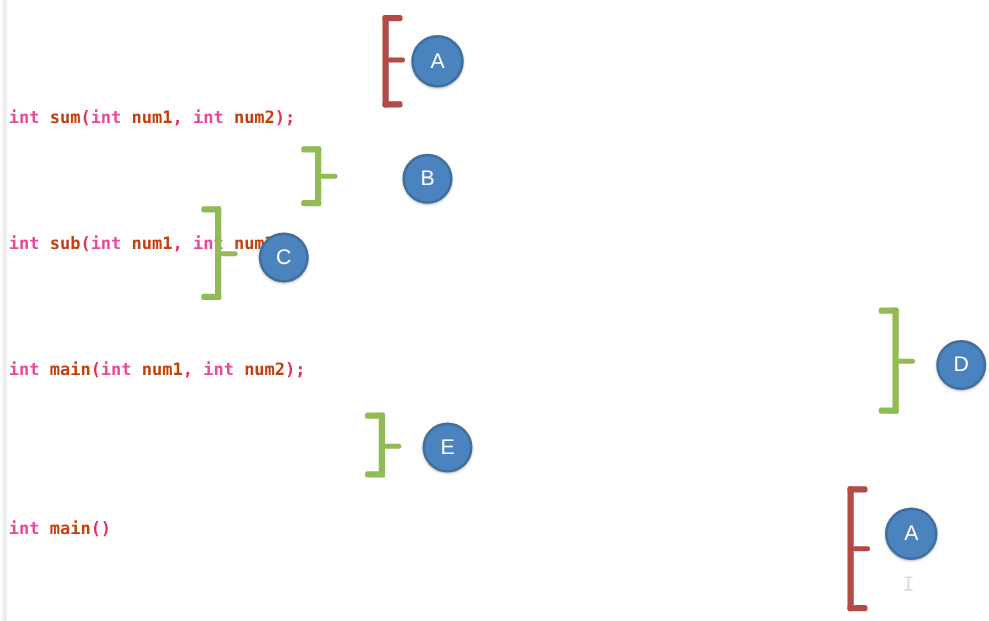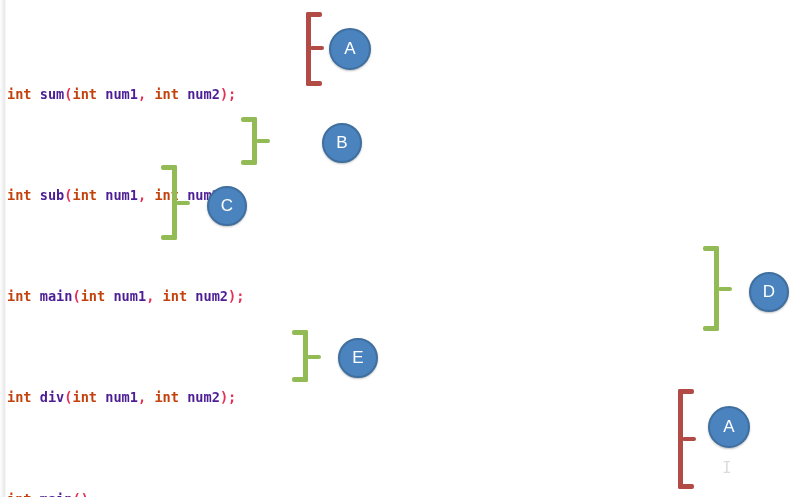--- a/index.html
+++ b/index.html
@@ -17,22 +17,22 @@
   }
 
   
   .code{
     position:absolute;left:7px;top:6px;width:784px;
     font-size:13.6px;line-height:25.3px;font-weight:bold;
     letter-spacing:0px;white-space:pre;
   }
   .ln{height:25.3px;white-space:pre;}
 
-  .kw   {color:#c2410c;}   
-  .id   {color:#4c1d95;}   
+  .kw   {color:#ec4899;}   
+  .id   {color:#c2410c;}   
   .p    {color:#e62e57;}
   .ibeam{
     position:absolute;color:#dcdcdc;font-size:16px;font-weight:normal;
   }
 
   
   .brace{position:absolute;}
   .brace .bar{position:absolute;border-radius:2px;}
   .brace .tick{position:absolute;border-radius:2px;}
 
@@ -61,21 +61,20 @@
   <div class="gutter-edge"></div>
 
   <div class="code">
 
     <div class="ln"><span class="kw">int</span> <span class="id">sum</span><span class="p">(</span><span class="kw">int</span> <span class="id">num1</span><span class="p">,</span> <span class="kw">int</span> <span class="id">num2</span><span class="p">);</span></div>
 
     <div class="ln"><span class="kw">int</span> <span class="id">sub</span><span class="p">(</span><span class="kw">int</span> <span class="id">num1</span><span class="p">,</span> <span class="kw">int</span> <span class="id">num2</span><span class="p">);</span></div>
 
     <div class="ln"><span class="kw">int</span> <span class="id">main</span><span class="p">(</span><span class="kw">int</span> <span class="id">num1</span><span class="p">,</span> <span class="kw">int</span> <span class="id">num2</span><span class="p">);</span></div>
 
-    <div class="ln"><span class="kw">int</span> <span class="id">div</span><span class="p">(</span><span class="kw">int</span> <span class="id">num1</span><span class="p">,</span> <span class="kw">int</span> <span class="id">num2</span><span class="p">);</span></div>
 
     <div class="ln"><span class="kw">int</span> <span class="id">main</span><span class="p">()</span></div>
 
     
 
     
 
     
 
     

